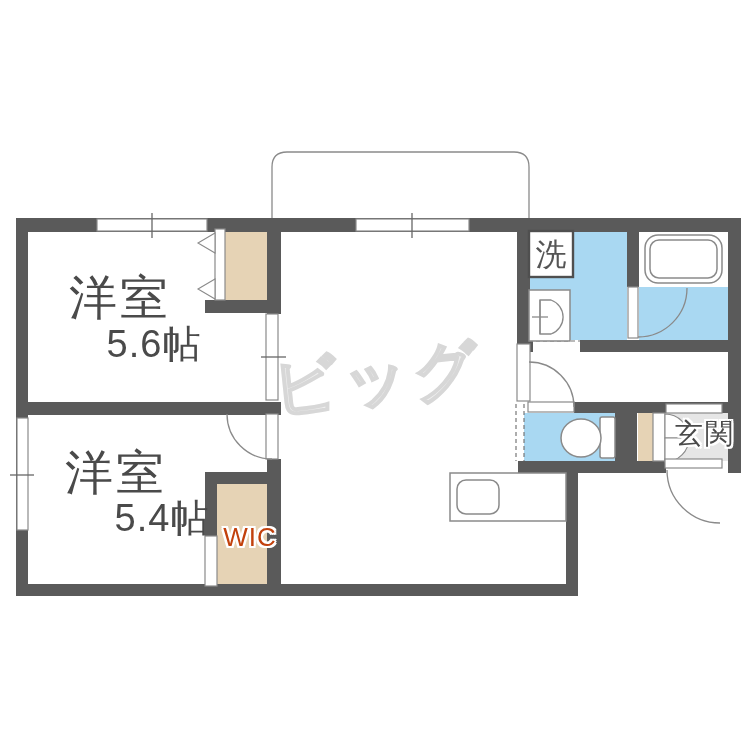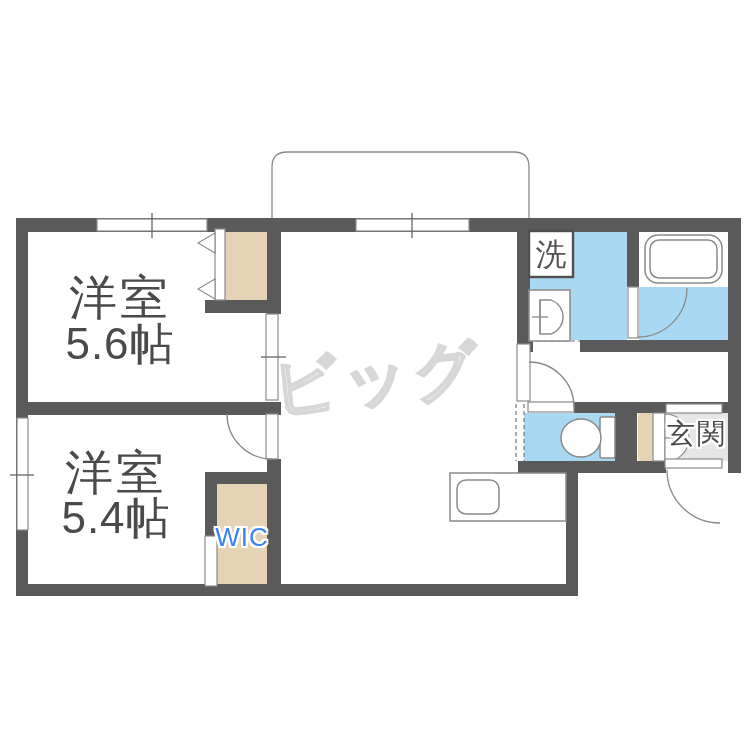--- a/index.html
+++ b/index.html
@@ -14,24 +14,24 @@
   .fx{fill:#fff;stroke:var(--line);stroke-width:1.5;}
   .wbox{fill:#fff;stroke:#4f4f4f;stroke-width:2.4;}
   .arc{fill:none;stroke:var(--line);stroke-width:1.3;}
   .pie{fill:#fff;stroke:var(--line);stroke-width:1.1;}
   .dash{stroke:#777;stroke-width:1.2;stroke-dasharray:4 3;fill:none;}
   .tick{stroke:#666;stroke-width:1.3;}
   .thin{fill:none;stroke:var(--line);stroke-width:1.3;}
   .lbl{position:absolute;transform:translate(-50%,-50%);color:var(--txt);
        white-space:nowrap;z-index:3;line-height:1;}
   .name{font-size:48px;letter-spacing:3px;}
-  .size{font-size:44px;letter-spacing:1px;}
+  .size{font-size:38px;letter-spacing:1px;margin-left:34px;}
   .halo{text-shadow:-2px 0 #fff,2px 0 #fff,0 -2px #fff,0 2px #fff,
-        -2px -2px #fff,2px 2px #fff,-2px 2px #fff,2px -2px #fff;}
-  .wic-l{font-size:26px;color:#3b82f6;letter-spacing:1px;}
+        -2px -2px #fff,2px 2px #fff,-2px 2px #fff,2px -2px #fff;margin-left:8px;}
+  .wic-l{font-size:26px;color:#c2410c;letter-spacing:1px;}
   .gen-l{font-size:28px;letter-spacing:2px;}
   .laun-l{font-size:31px;color:#555;}
   .wm{position:absolute;left:378px;top:378px;z-index:1;
       transform:translate(-50%,-50%) rotate(-6deg);
       font-size:64px;font-weight:bold;letter-spacing:5px;
       color:#eeeeee;-webkit-text-stroke:2px var(--wm);}
 </style>
 </head>
 <body>
 
@@ -127,20 +127,20 @@
     <ellipse class="fx" cx="581" cy="438" rx="20" ry="19"></ellipse>
 
     <rect class="fx" x="450" y="473" width="116" height="48"></rect>
     <rect class="fx" x="457" y="480" width="42" height="34" rx="9"></rect>
   </svg>
 
   <div class="lbl name" style="left:120px;top:298px;">洋室</div>
   <div class="lbl size" style="left:120px;top:344px;">5.6帖</div>
 
   <div class="lbl name" style="left:116px;top:473px;">洋室</div>
-  <div class="lbl size" style="left:116px;top:518px;">5.4帖</div>
+  <div class="lbl size" style="left:128px;top:518px;">5.4帖</div>
 
 
   <div class="lbl wic-l halo" style="left:242px;top:537px;">WIC</div>
   <div class="lbl gen-l halo" style="left:697px;top:434px;">玄関</div>
   <div class="lbl laun-l" style="left:551px;top:254px;">洗</div>
 
 </div>
 
 </body></html>

